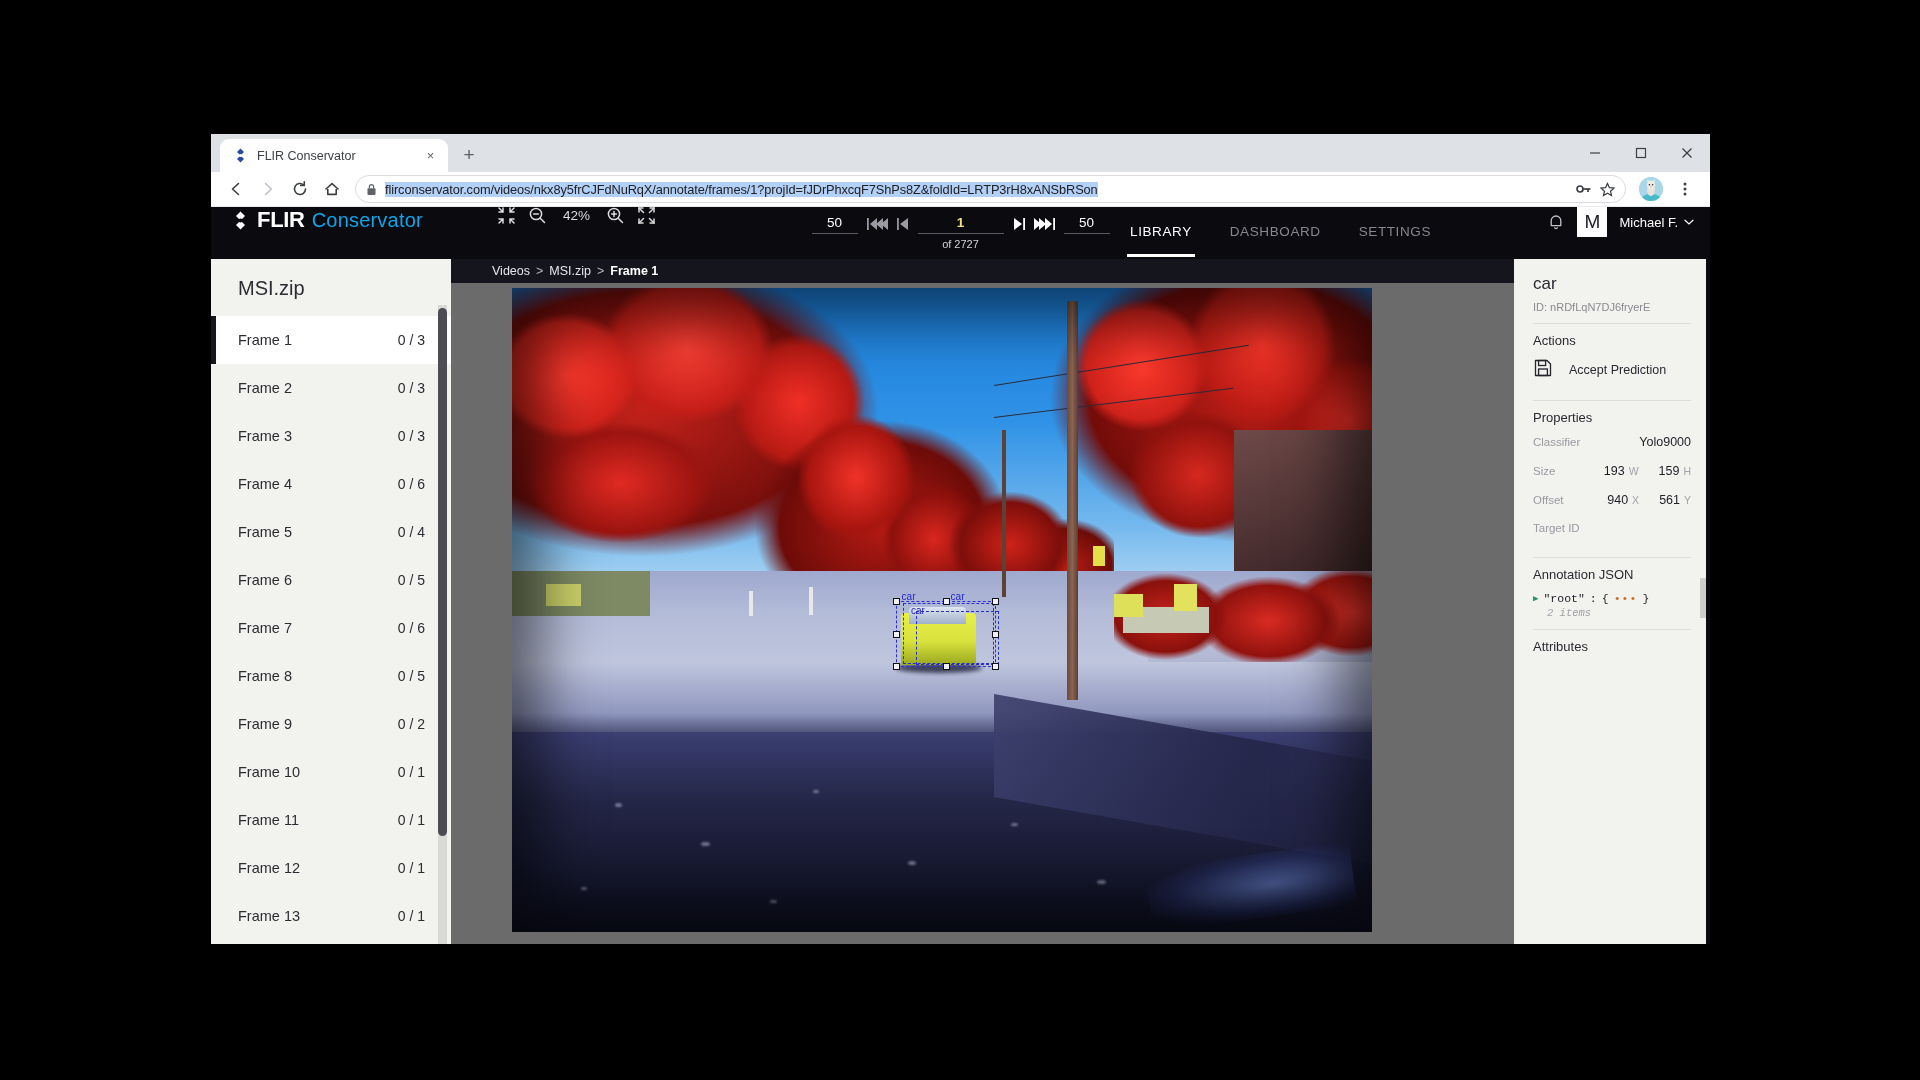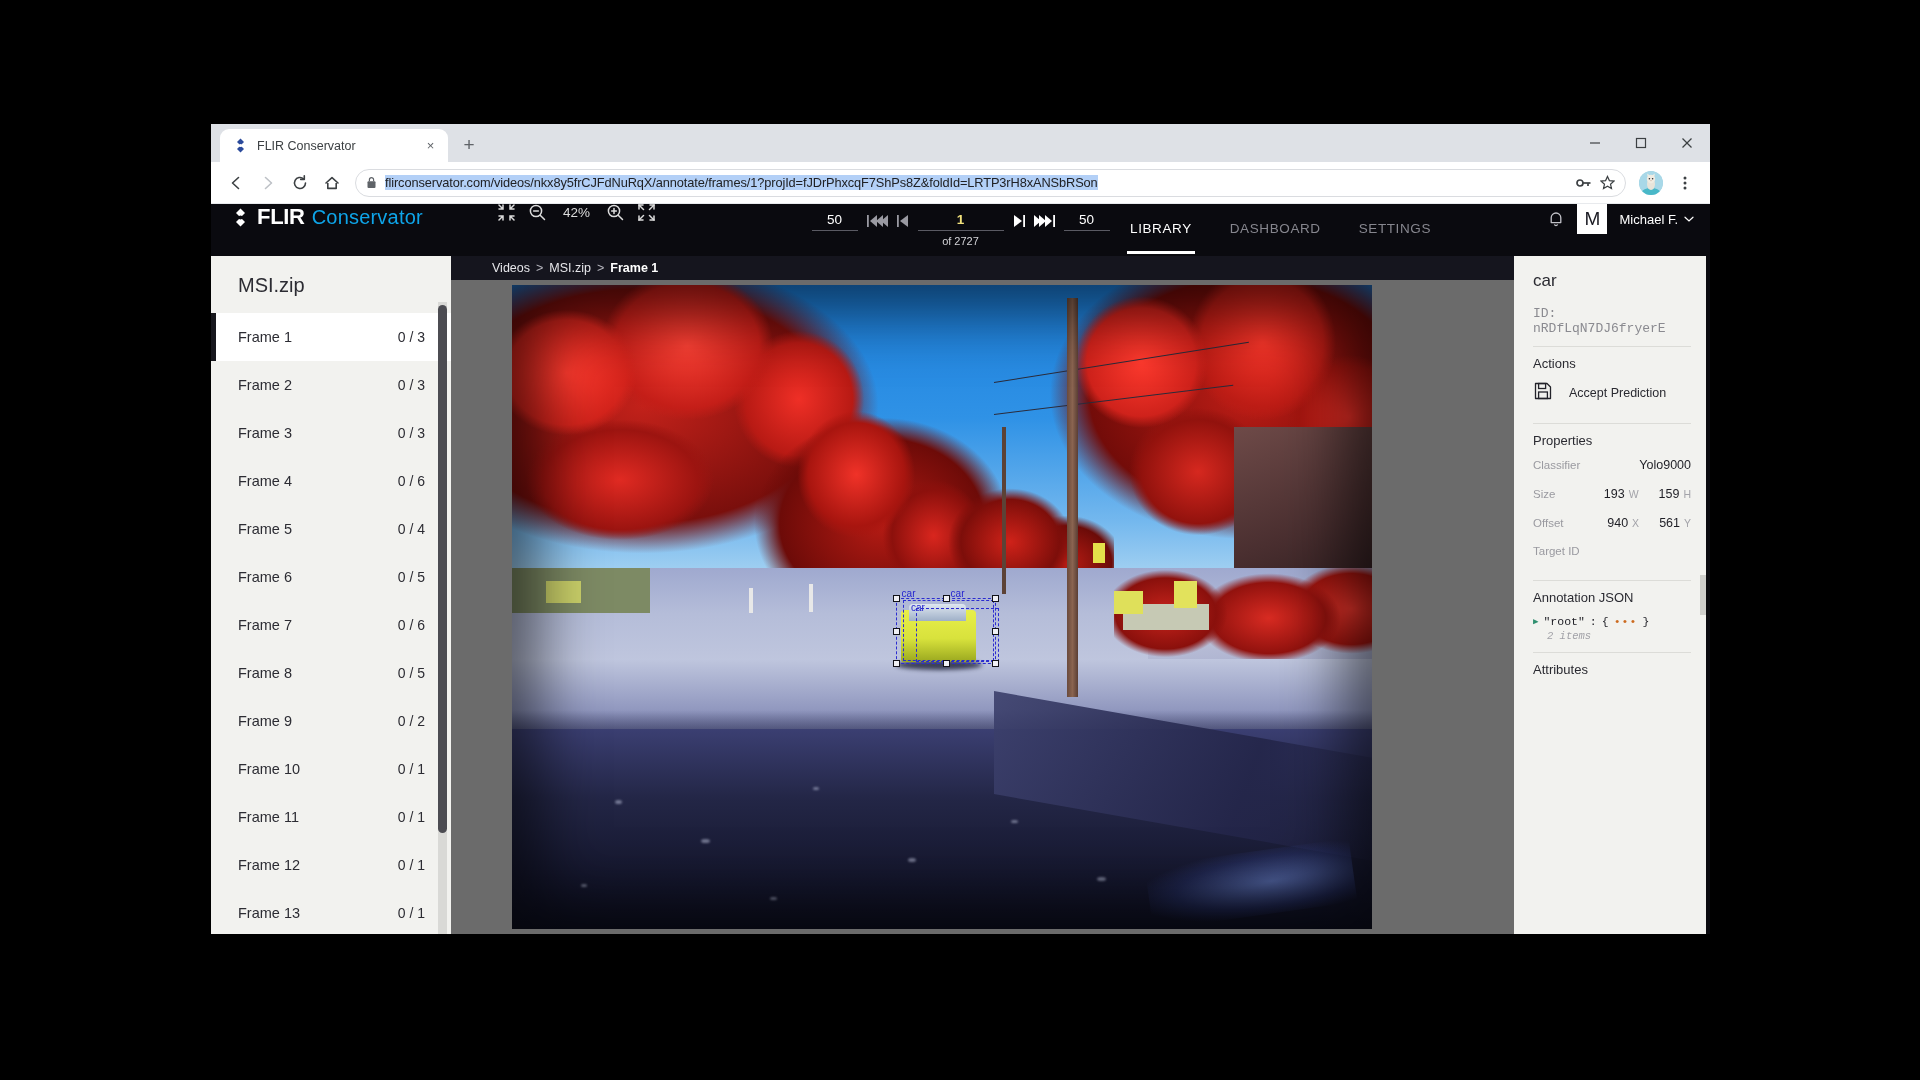--- a/index.html
+++ b/index.html
@@ -4,21 +4,21 @@
 <style>
   * { box-sizing: border-box; margin: 0; padding: 0; }
   html, body {
     width: 1920px; height: 1080px;
     background: #000; overflow: hidden;
     font-family: "Liberation Sans", sans-serif;
   }
 
   
   #browser-window {
-    position: absolute; left: 211px; top: 124px;
+    position: absolute; left: 211px; top: 134px;
     width: 1499px; height: 810px;
     background: #ffffff;
     display: flex; flex-direction: column;
   }
 
   
   #tab-strip {
     height: 38px; background: #dee1e6;
     display: flex; align-items: flex-end; position: relative;
     padding-left: 9px;
@@ -49,21 +49,21 @@
     display: flex; align-items: center;
   }
   .win-btn {
     width: 46px; height: 38px; display: flex;
     align-items: center; justify-content: center;
     color: #3c4043;
   }
 
   
   #omnibox-row {
-    height: 42px; background: #ffffff;
+    height: 35px; background: #ffffff;
     display: flex; align-items: center; padding: 0 10px; gap: 2px;
     border-bottom: 1px solid #e8eaed;
   }
   .nav-btn {
     width: 30px; height: 30px; display: flex;
     align-items: center; justify-content: center;
     color: #5f6368; flex: none;
   }
   .nav-btn.disabled { color: #bdc1c6; }
   #omnibox {
@@ -326,21 +326,21 @@
     background: #f0f0f5; border: 1.5px solid #111118;
   }
 
   
   #right-panel {
     width: 196px; background: #f2f2ef; flex: none;
     padding: 16px 0 0 0; position: relative; overflow: hidden;
   }
   .rp-pad { padding: 0 19px; }
   #anno-title { font-size: 17px; color: #2a2a31; font-weight: 400; line-height: 1.1; }
-  #anno-id { font-size: 13px; color: #8a8a90; margin-top: 15px; font-family: Liberation Mono, monospace; }
+  #anno-id { font-size: 11px; color: #8a8a90; margin-top: 7px; font-family: Liberation Sans, sans-serif; }
   .rp-divider { height: 1px; background: #dcdcd8; margin: 10px 19px 0 19px; }
   .rp-section-title { font-size: 13px; color: #2a2a31; padding: 9px 26px 6px 19px; }
   #accept-row { display: flex; align-items: center; gap: 16px; padding: 4px 19px 8px 19px; }
   #accept-label { font-size: 12.5px; color: #2a2a31; }
   .prop-row {
     display: flex; align-items: baseline; padding: 4px 19px;
     justify-content: space-between; height: 29px;
   }
   .prop-label { font-size: 11.5px; color: #9a9aa0; flex: none; }
   .prop-vals { display: flex; align-items: baseline; gap: 20px; }

